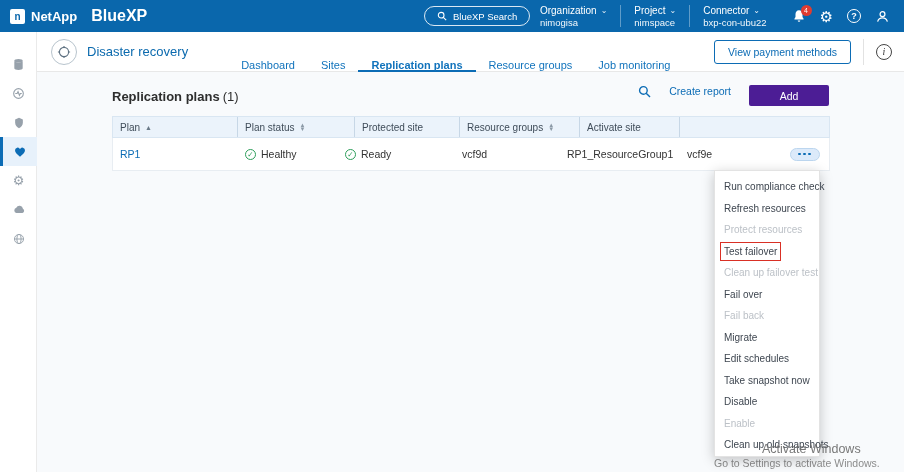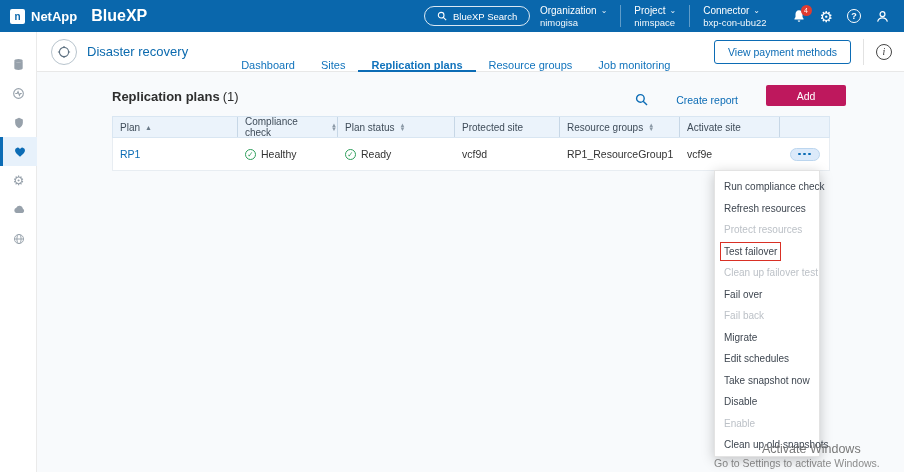--- a/index.html
+++ b/index.html
@@ -51,24 +51,24 @@
   .sidebar { position:absolute; left:0; top:32px; width:37px; height:440px; background:#fff;
              border-right:1px solid #eaeaea; z-index:6; padding-top:18px; }
   .side-item { width:37px; height:29px; display:flex; align-items:center; justify-content:center;
                color:#97a1ab; cursor:pointer; }
   .side-item.active { background:#e7f1fb; border-left:3px solid #0c6cb5; color:#0c6cb5; }
 
   
   .main { position:absolute; left:37px; top:72px; width:867px; height:400px; background:#f8fafc; }
   .content-head { position:absolute; left:75px; top:17px; font-size:13px; color:#2e2e2e; font-weight:bold; }
   .count { font-weight:normal; margin-left:3px; }
-  .toolbar { position:absolute; right:58px; top:13px; display:flex; align-items:flex-end; gap:28px; }
+  .toolbar { position:absolute; right:75px; top:13px; display:flex; align-items:flex-start; gap:18px; }
   .search-btn { cursor:pointer; display:flex; }
   .create-report { color:#0c6cb5; font-size:10.5px; cursor:pointer; }
-  .add-btn { width:80px; height:21px; background:#be185d; color:#fff; font-size:10.5px; display:flex;
+  .add-btn { width:80px; height:21px; background:#4c1d95; color:#fff; font-size:10.5px; display:flex;
              align-items:center; justify-content:center; border-radius:2px; cursor:pointer; }
 
   .table { position:absolute; left:75px; top:44px; width:718px; }
   .thead { display:flex; height:22px; background:#ebf3fb; border:1px solid #d9e6f2; }
   .th { display:flex; align-items:center; gap:5px; padding-left:7px; font-size:10px; color:#3f4c59; cursor:pointer; }
   .th:not(:last-child) { border-right:1px solid #c7d7e6; }
   .sort-asc { font-size:7px; color:#6a7a88; }
   .sort-both { display:flex; flex-direction:column; font-size:6px; line-height:4px; color:#8b99a6; }
   .trow { display:flex; height:33px; background:#fff; border:1px solid #e8edf2; border-top:none; align-items:center; }
   .td { padding-left:7px; font-size:10.5px; color:#333; display:flex; align-items:center; gap:5px; height:100%; }
@@ -251,27 +251,20 @@
     <span class="create-report">Create report</span>
     <div class="add-btn">Add</div>
   </div>
 
   <div class="table">
     <div class="thead">
       <div class="th c0">
         <span>Plan</span>
         <span class="sort-asc">▲</span>
       </div>
-      <div class="th c1">
-        <span>Compliance check</span>
-        <span class="sort-both">
-            <span>▲</span>
-            <span>▼</span>
-          </span>
-      </div>
       <div class="th c2">
         <span>Plan status</span>
         <span class="sort-both">
             <span>▲</span>
             <span>▼</span>
           </span>
       </div>
       <div class="th c3">
         <span>Protected site</span>
       </div>

